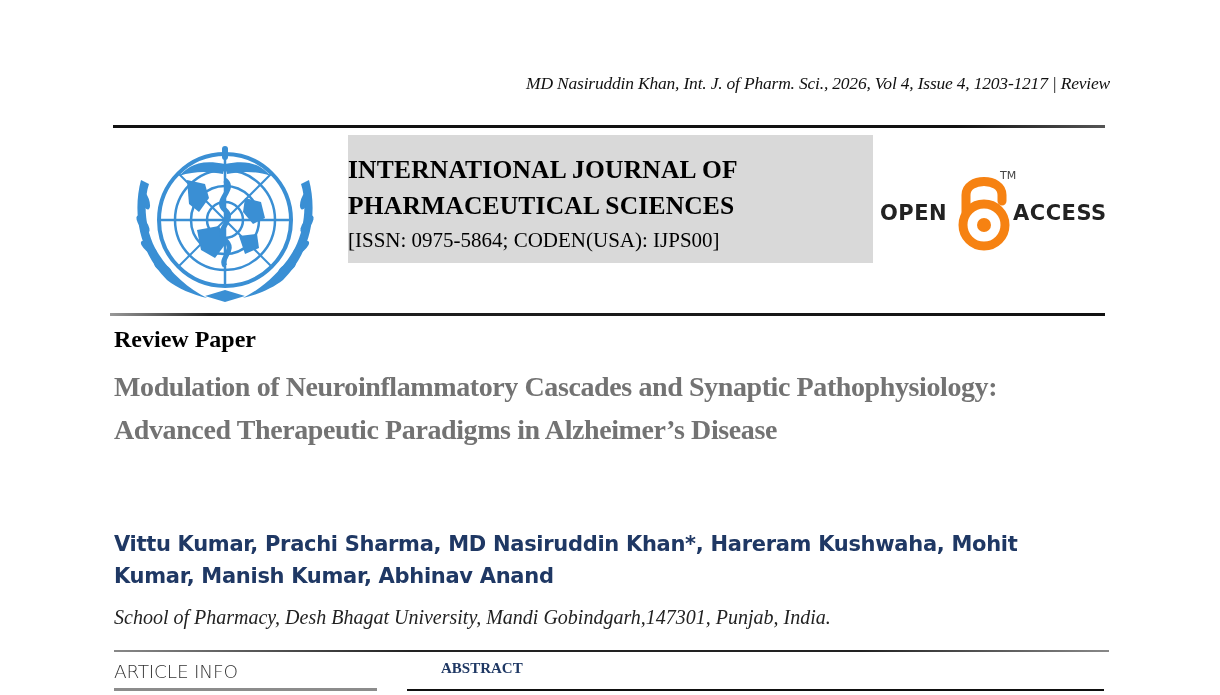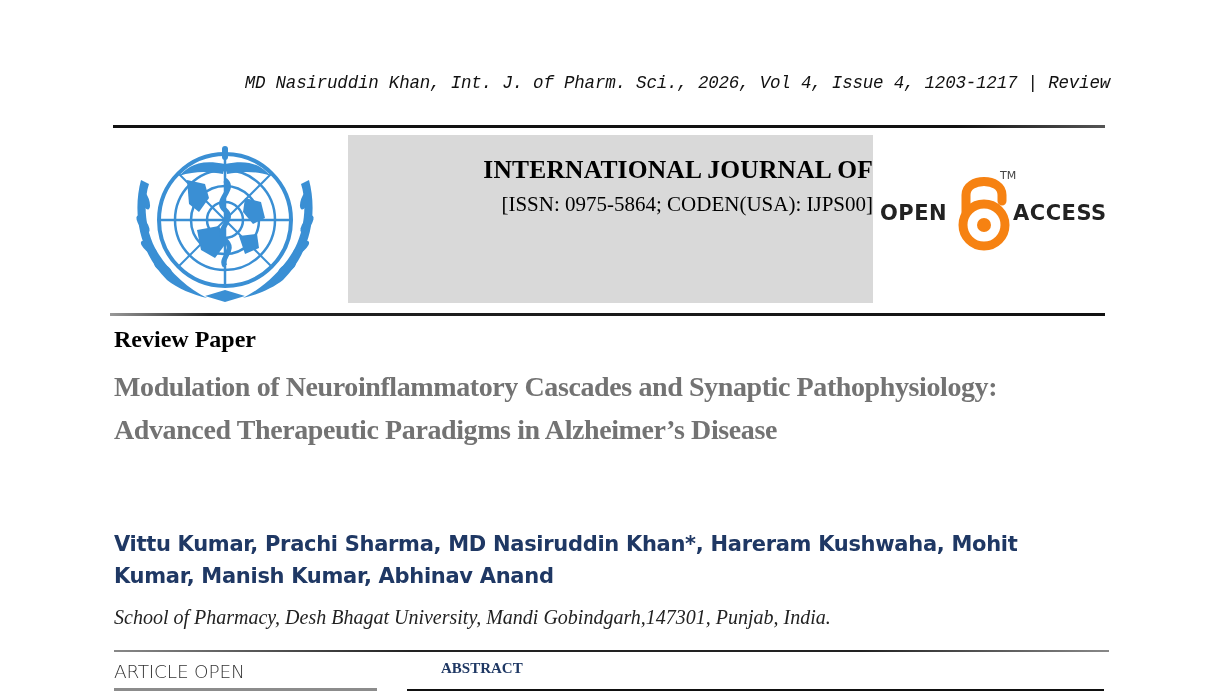--- a/index.html
+++ b/index.html
@@ -1,21 +1,21 @@
 <!DOCTYPE html>
 <html><head>
 <meta charset="utf-8">
 <style>
   html, body { margin: 0; padding: 0; background: #ffffff; }
   body { width: 1220px; height: 695px; position: relative; overflow: hidden; font-family: "Liberation Serif", serif; color: #000; }
-  .running-header { position: absolute; right: 110px; top: 73px; font-family: Liberation Mono, monospace; font-style: italic; font-size: 17.5px; color: #111; letter-spacing: -0.2px; white-space: nowrap; }
+  .running-header { position: absolute; right: 110px; top: 73px; font-family: Liberation Serif, serif; font-style: italic; font-size: 17.5px; color: #111; letter-spacing: -0.2px; white-space: nowrap; }
   .rule-top { position: absolute; left: 113px; top: 125px; width: 992px; height: 3px; background: linear-gradient(to right, #111 0%, #111 85%, #555 100%); }
   .rule-bottom { position: absolute; left: 110px; top: 313px; width: 995px; height: 3px; background: linear-gradient(to right, #999 0%, #222 10%, #111 100%); }
   .logo { position: absolute; left: 127px; top: 140px; width: 196px; height: 165px; }
-  .masthead { position: absolute; left: 348px; top: 135px; width: 525px; height: 168px; background: #d9d9d9; text-align: right; }
+  .masthead { position: absolute; left: 348px; top: 135px; width: 525px; height: 128px; background: #d9d9d9; text-align: left; }
   .masthead .t1 { font-weight: bold; font-size: 25.5px; margin-top: 17px; line-height: 36px; letter-spacing: 0.2px; }
   .masthead .t2 { font-weight: bold; font-size: 25.5px; line-height: 36px; letter-spacing: 0.2px; }
   .masthead .t3 { font-size: 21px; line-height: 33px; }
   .masthead .t4 { font-size: 21px; line-height: 33px; }
   .oa { position: absolute; left: 880px; top: 165px; width: 230px; height: 90px; }
   .oa .open { position: absolute; left: 0; top: 36px; font-family: "DejaVu Sans", sans-serif; font-weight: bold; font-size: 21px; color: #222; letter-spacing: 0.5px; }
   .oa .access { position: absolute; left: 133px; top: 36px; font-family: "DejaVu Sans", sans-serif; font-weight: bold; font-size: 21px; color: #222; letter-spacing: 0.5px; }
   .oa .tm { position: absolute; left: 120px; top: 4px; font-family: "DejaVu Sans", sans-serif; font-size: 11px; color: #444; }
   .oa svg { position: absolute; left: 76px; top: 4px; }
   .paper-type { position: absolute; left: 114px; top: 326px; font-weight: bold; font-size: 24px; }
@@ -68,20 +68,21 @@
       <ellipse cx="180" cy="84" rx="4" ry="10" transform="rotate(35 180 84)"></ellipse>
       <ellipse cx="174" cy="108" rx="4" ry="10" transform="rotate(50 174 108)"></ellipse>
       <ellipse cx="160" cy="128" rx="4" ry="10" transform="rotate(60 160 128)"></ellipse>
       <path d="M78 156 L98 150 L118 156 L98 162 Z"></path>
     </g>
   </svg>
 </div>
 
 <div class="masthead">
   <div class="t1">INTERNATIONAL JOURNAL OF</div>
+  <div class="t2">PHARMACEUTICAL SCIENCES</div>
   <div class="t3">[ISSN: 0975-5864; CODEN(USA): IJPS00]</div>
 </div>
 
 <div class="oa">
   <span class="open">OPEN</span>
   <svg width="56" height="84" viewBox="0 0 56 84">
     <path d="M10 44 L10 26 C10 8 46 8 46 26 L46 32" fill="none" stroke="#f68212" stroke-width="9" stroke-linecap="round"></path>
     <circle cx="28" cy="56" r="21" fill="none" stroke="#f68212" stroke-width="9"></circle>
     <circle cx="28" cy="56" r="7" fill="#f68212"></circle>
   </svg>
@@ -94,17 +95,17 @@
 <div class="paper-type">Review Paper</div>
 
 <div class="title">Modulation of Neuroinflammatory Cascades and Synaptic Pathophysiology: Advanced Therapeutic Paradigms in Alzheimer’s Disease</div>
 
 <div class="authors">Vittu Kumar, Prachi Sharma, MD Nasiruddin Khan*, Hareram Kushwaha, Mohit Kumar, Manish Kumar, Abhinav Anand</div>
 
 <div class="affil">School of Pharmacy, Desh Bhagat University, Mandi Gobindgarh,147301, Punjab, India.</div>
 
 <div class="rule-affil"></div>
 
-<div class="art-info">ARTICLE OPEN</div>
+<div class="art-info">ARTICLE INFO</div>
 <div class="rule-info"></div>
 
 <div class="abstract">ABSTRACT</div>
 <div class="rule-abs"></div>
 
 </body></html>

